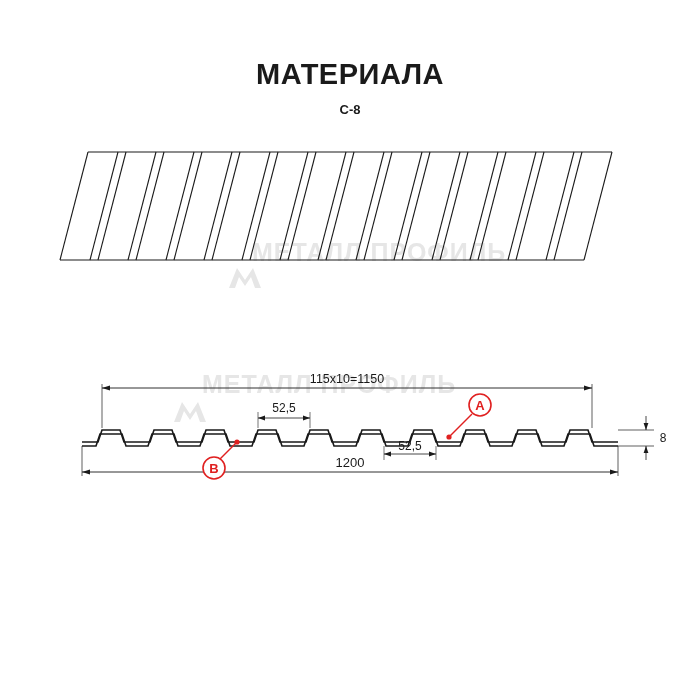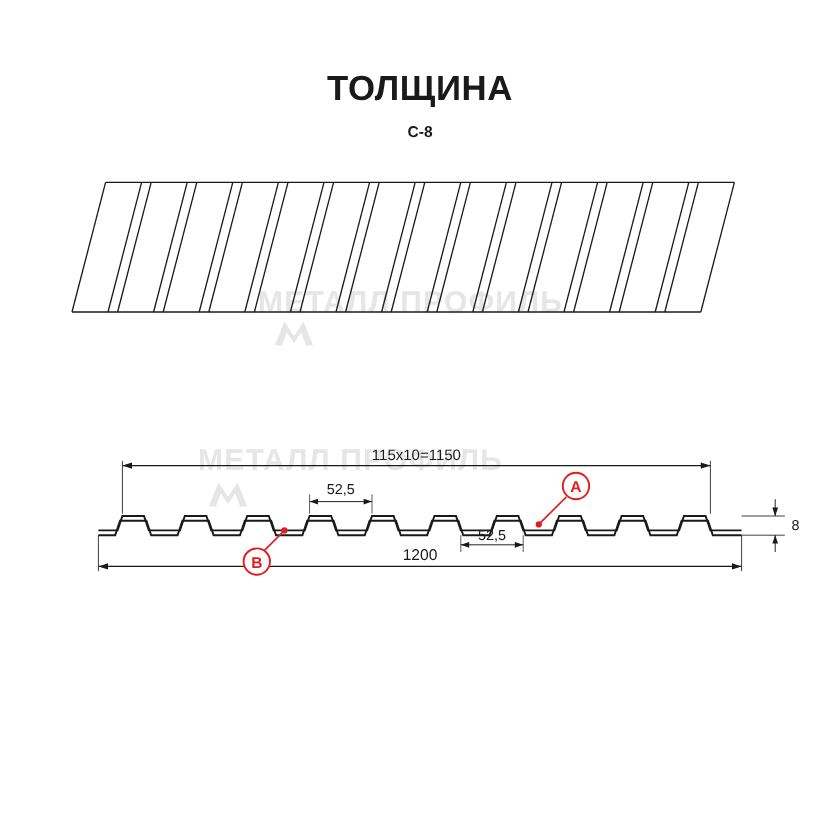--- a/index.html
+++ b/index.html
@@ -68,37 +68,38 @@
   }
   svg { display: block; overflow: visible; }
   .wm {
     position: absolute;
     font-family: "Liberation Sans", sans-serif;
     font-weight: bold;
     color: #e6e6e6;
     letter-spacing: 1px;
     white-space: nowrap;
     user-select: none;
+    margin-left: 37px;
   }
   .wm1 { top: 238px; left: 215px; font-size: 25px; }
   .wm2 { top: 370px; left: 165px; font-size: 25px; }
   .wm-logo {
     position: absolute;
     user-select: none;
   }
   .wm-logo svg path, .wm-logo svg polygon { fill: #e6e6e6; }
   .wml1 { top: 262px; left: 225px; }
   .wml2 { top: 396px; left: 170px; }
 </style>
 </head>
 <body>
 
 <div class="page">
 
-  <div class="title">ТОЛЩИНА</div>
+  <div class="title">МАТЕРИАЛА</div>
   <div class="subtitle">C-8</div>
 
   <div class="wm wm1">МЕТАЛЛ ПРОФИЛЬ</div>
   <div class="wm wm2">МЕТАЛЛ ПРОФИЛЬ</div>
 
   <div class="wm-logo wml1">
     <svg width="40" height="32" viewBox="0 0 40 32">
       <path d="M4 26 L12 6 L20 18 L28 6 L36 26 L30 26 L26 15 L20 24 L14 15 L10 26 Z"></path>
     </svg>
   </div>

